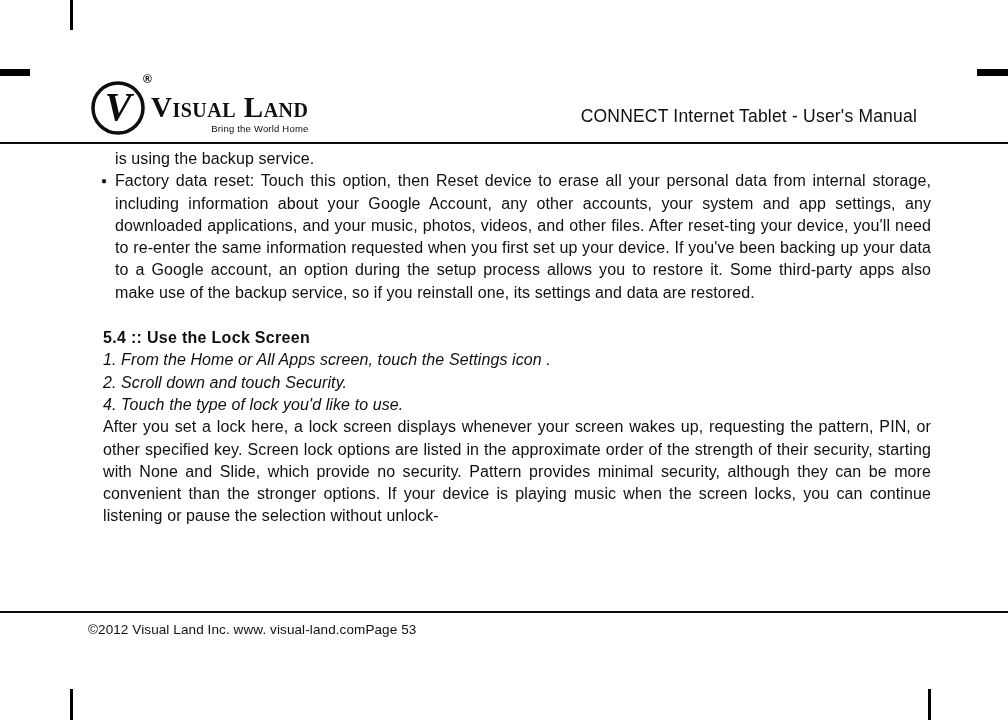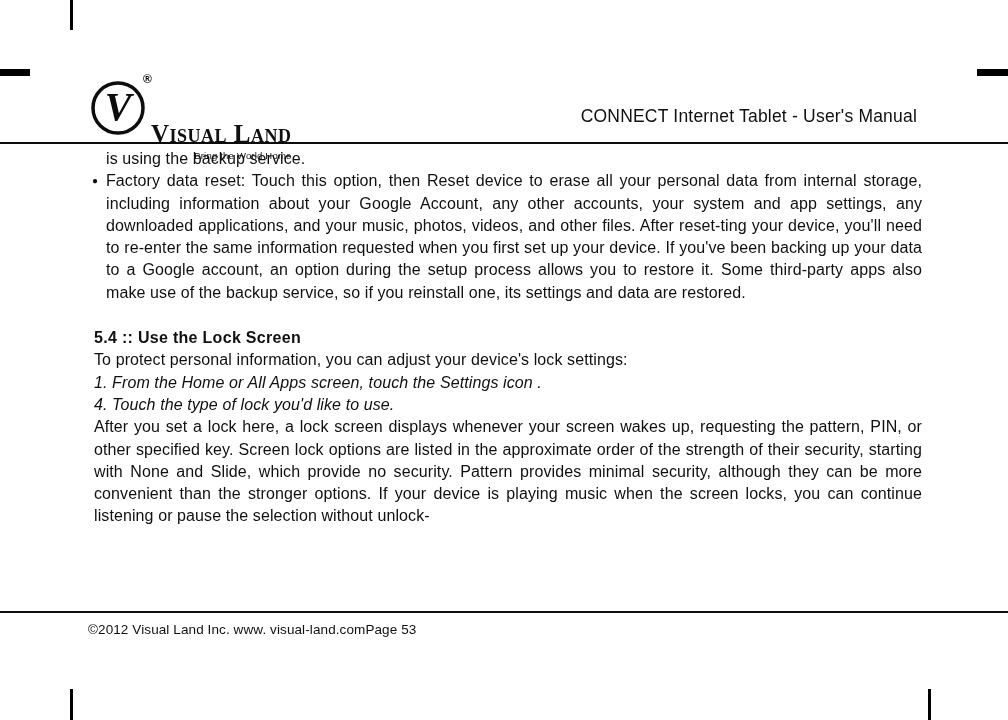--- a/index.html
+++ b/index.html
@@ -30,45 +30,44 @@
 
   
   .logo { position: absolute; left: 90px; top: 78px; display: flex; align-items: flex-start; }
   .logo-circle { width: 58px; height: 60px; flex: 0 0 auto; }
   .reg-mark { position: absolute; left: 53px; top: -6px; font-size: 12px; font-weight: bold; }
   .logo-text { display: flex; flex-direction: column; margin-left: 3px; margin-top: 14px; }
   .brand-name {
     font-family: "Liberation Serif", "DejaVu Serif", serif;
     font-variant: small-caps;
     font-weight: bold;
-    font-size: 25px;
+    font-size: 29px;
     line-height: 30px;
     letter-spacing: 0.5px;
-    margin-top: 27px;
   }
   .brand-tagline {
     align-self: flex-end;
     font-size: 9.5px;
     font-weight: normal;
     letter-spacing: 0.2px;
     margin-top: 1px;
   }
   .doc-title {
     position: absolute;
     right: 91px; top: 106px;
     font-size: 17.5px;
     letter-spacing: 0.2px;
     white-space: nowrap;
   }
   .doc-title .tbold { font-weight: normal; }
 
   
   .content {
     position: absolute;
-    left: 94px; top: 148px;
+    left: 103px; top: 148px;
     width: 828px;
     font-size: 16px;
     line-height: 22.3px;
     letter-spacing: 0.1px;
   }
   .indent { margin-left: 12px; }
   .bullet-para {
     position: relative;
     margin-left: 12px;
     text-align: justify;
@@ -124,24 +123,24 @@
 
     <p class="indent">is using the backup service.</p>
 
     <div class="bullet-para">
       <span class="bullet-glyph">●</span>
       <span>Factory data reset: Touch this option, then Reset device to erase all your personal data from internal storage, including information about your Google Account, any other accounts, your system and app settings, any downloaded applications, and your music, photos, videos, and other files. After reset-ting your device, you'll need to re-enter the same information requested when you first set up your device. If you've been backing up your data to a Google account, an option during the setup process allows you to restore it. Some third-party apps also make use of the backup service, so if you reinstall one, its settings and data are restored.</span>
     </div>
 
     <p class="section-heading">5.4 :: Use the Lock Screen</p>
 
-    <p>To protect personal information, you can adjust your device's lock settings:</p>
 
     <div class="steps">
       <p>1. From the Home or All Apps screen, touch the Settings icon .</p>
+      <p>2. Scroll down and touch Security.</p>
       <p>4. Touch the type of lock you'd like to use.</p>
     </div>
 
     <p class="lock-para">After you set a lock here, a lock screen displays whenever your screen wakes up, requesting the pattern, PIN, or other specified key. Screen lock options are listed in the approximate order of the strength of their security, starting with None and Slide, which provide no security. Pattern provides minimal security, although they can be more convenient than the stronger options. If your device is playing music when the screen locks, you can continue listening or pause the selection without unlock-</p>
 
   </div>
 
   <div class="footer-rule"></div>
   <div class="footer">
     <span>©2012 Visual Land Inc. www. visual-land.com</span>

